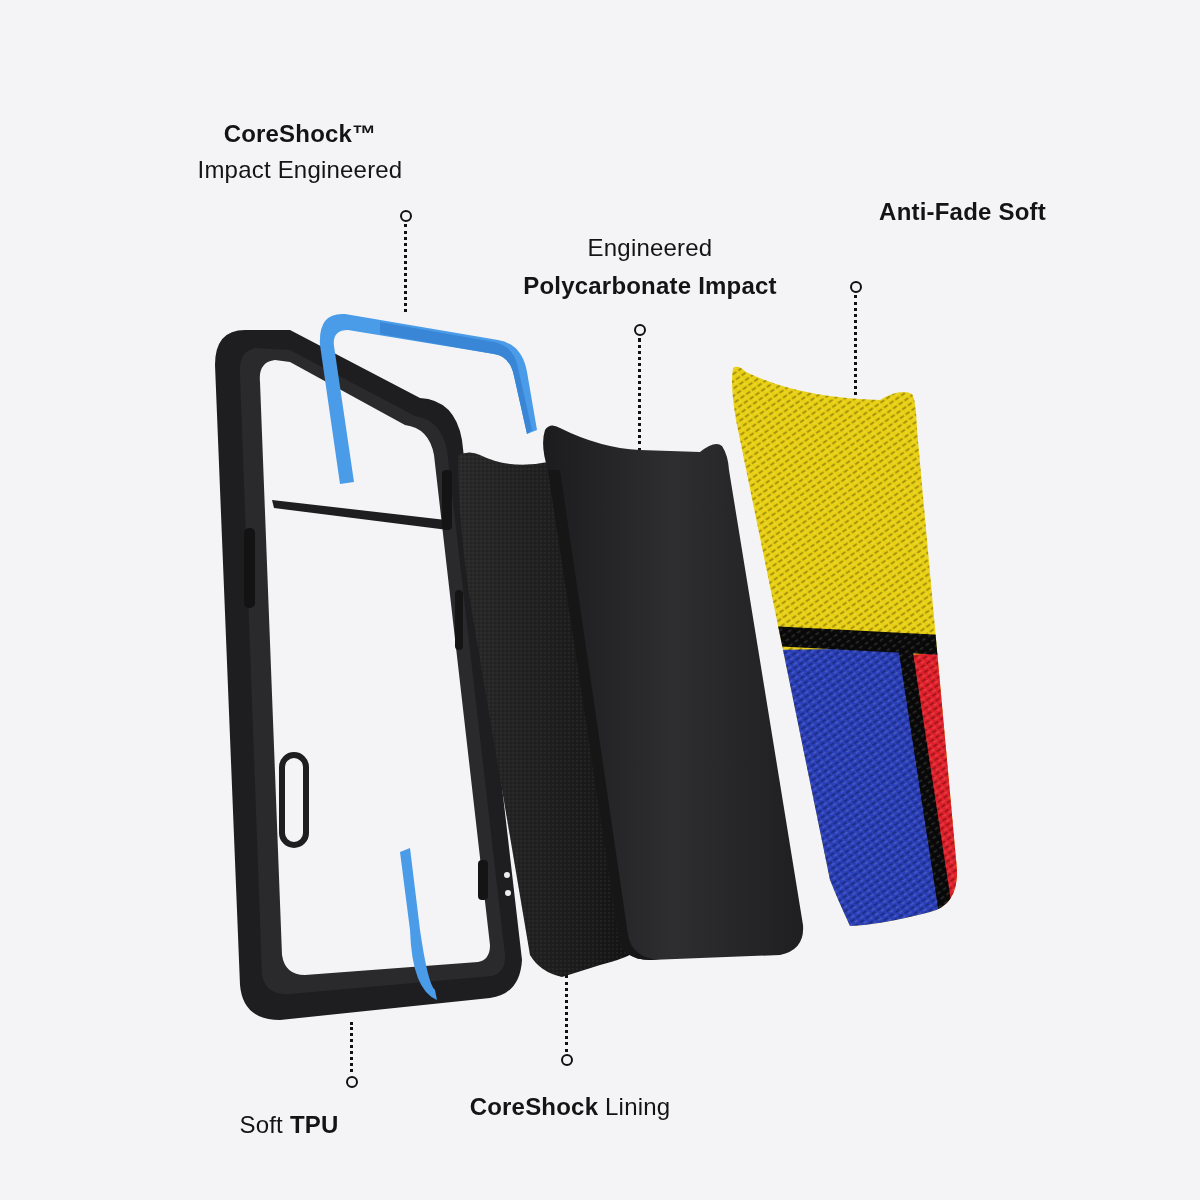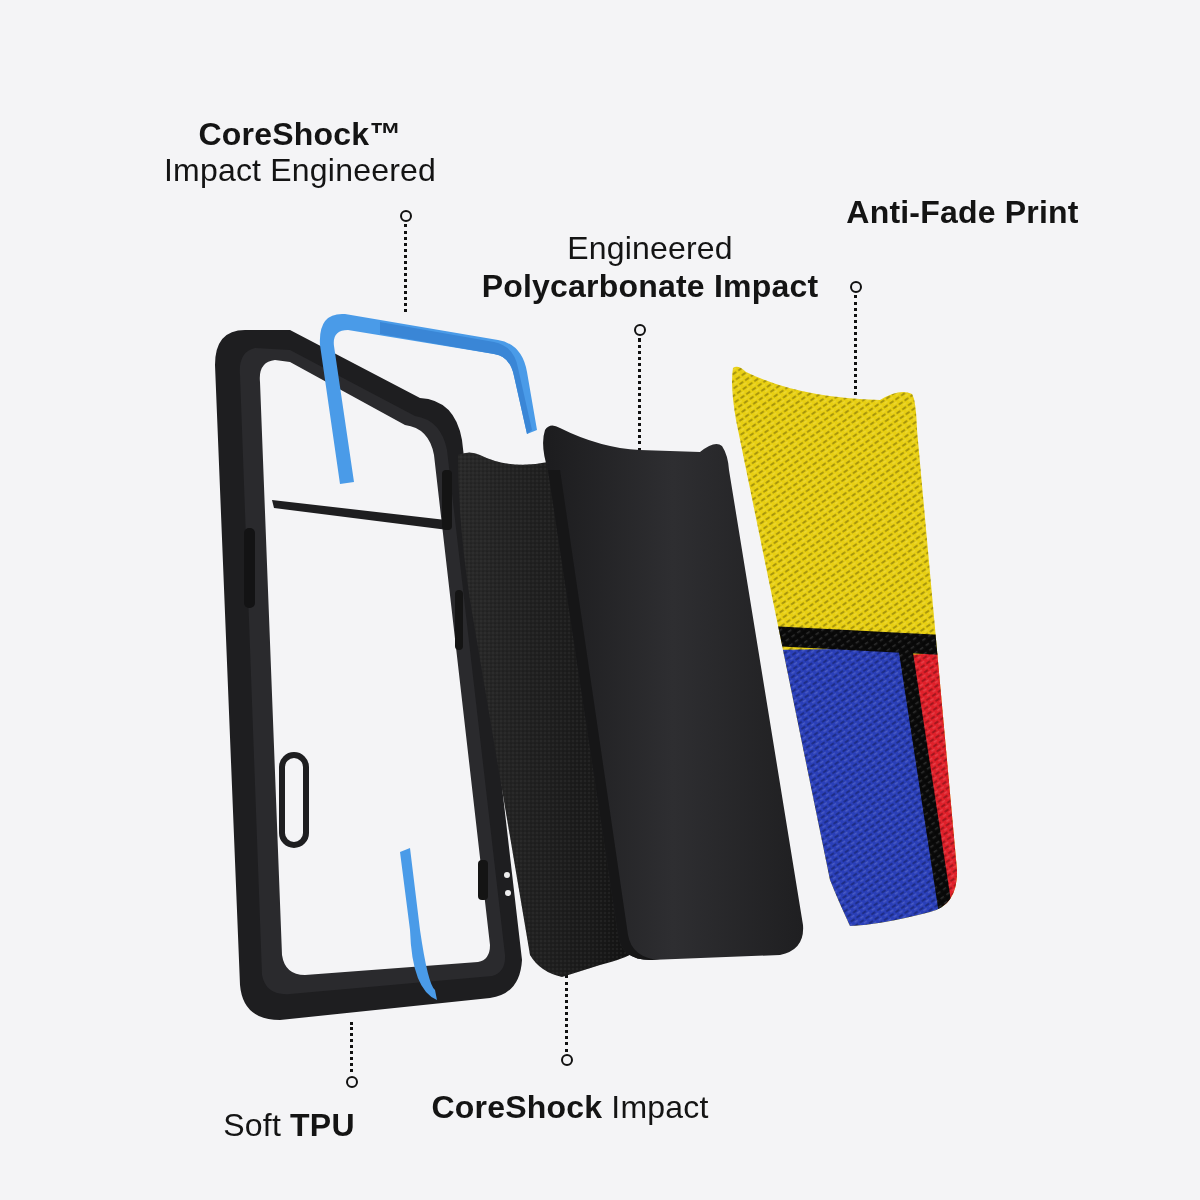--- a/index.html
+++ b/index.html
@@ -6,21 +6,21 @@
   body {
     width: 1200px; height: 1200px; overflow: hidden;
     background: #f4f4f6;
     font-family: "Liberation Sans", "DejaVu Sans", sans-serif;
     color: #141414;
     position: relative;
   }
   .label {
     position: absolute;
     text-align: center;
-    font-size: 32px;
+    font-size: 24px;
     line-height: 38px;
     letter-spacing: 0.2px;
     white-space: nowrap;
   }
   .label .b { font-weight: 700; }
   .label .r { font-weight: 400; }
   .stage { position: absolute; left: 0; top: 0; width: 1200px; height: 1200px; }
   .pin-dot {
     position: absolute; width: 8px; height: 8px; border: 2.5px solid #111;
     border-radius: 50%; background: #f4f4f6; box-sizing: content-box;
@@ -37,31 +37,31 @@
   <div class="b">CoreShock™</div>
   <div class="r" style="margin-top:-2px;">Impact Engineered</div>
 </div>
 
 <div class="label" style="left:470px; top:229px; width:360px;text-align:center;">
   <div class="r">Engineered</div>
   <div class="b">Polycarbonate Impact</div>
 </div>
 
 <div class="label" style="left:820px; top:193px; width:285px;">
-  <div class="b">Anti-Fade Print</div>
+  <div class="b">Anti-Fade Soft</div>
 </div>
 
 <div class="label" style="left:204px; top:1106px; width:170px;">
   <span class="r">Soft</span>
   <span class="b">TPU</span>
 </div>
 
 <div class="label" style="left:420px; top:1088px; width:300px;">
   <span class="b">CoreShock</span>
-  <span class="r">Impact</span>
+  <span class="r">Lining</span>
 </div>
 
 <div class="pin-dot" style="left:400px; top:210px;"></div>
 <div class="pin-line" style="left:404px; top:224px; height:88px;"></div>
 
 <div class="pin-dot" style="left:634px; top:324px;"></div>
 <div class="pin-line" style="left:638px; top:338px; height:114px;"></div>
 
 <div class="pin-dot" style="left:850px; top:281px;"></div>
 <div class="pin-line" style="left:854px; top:295px; height:100px;"></div>

